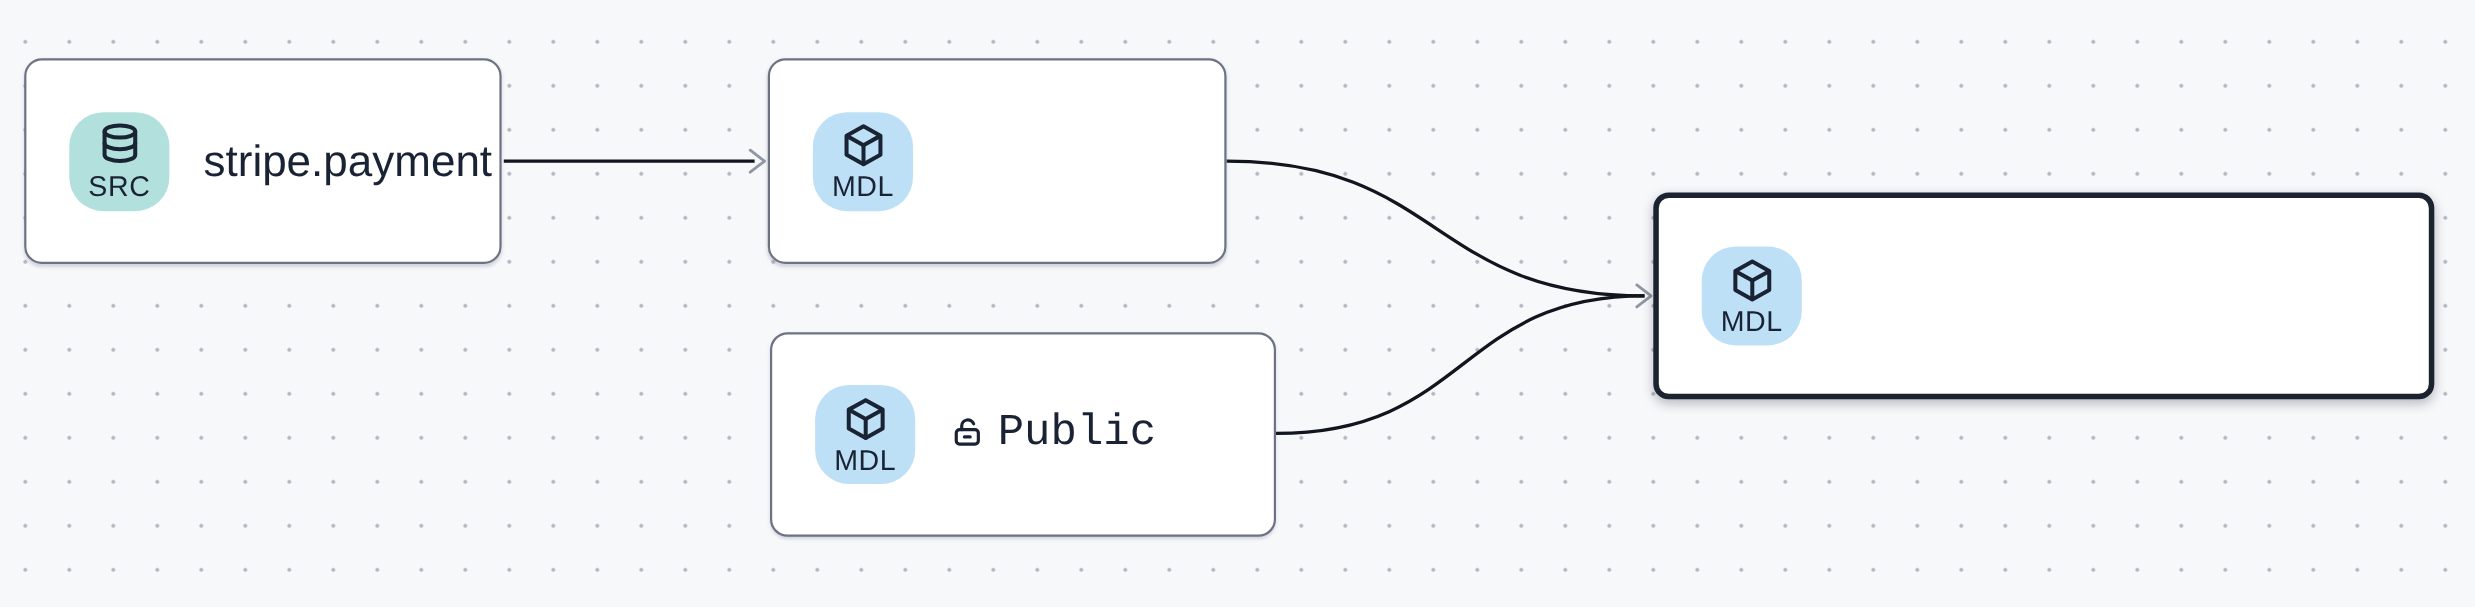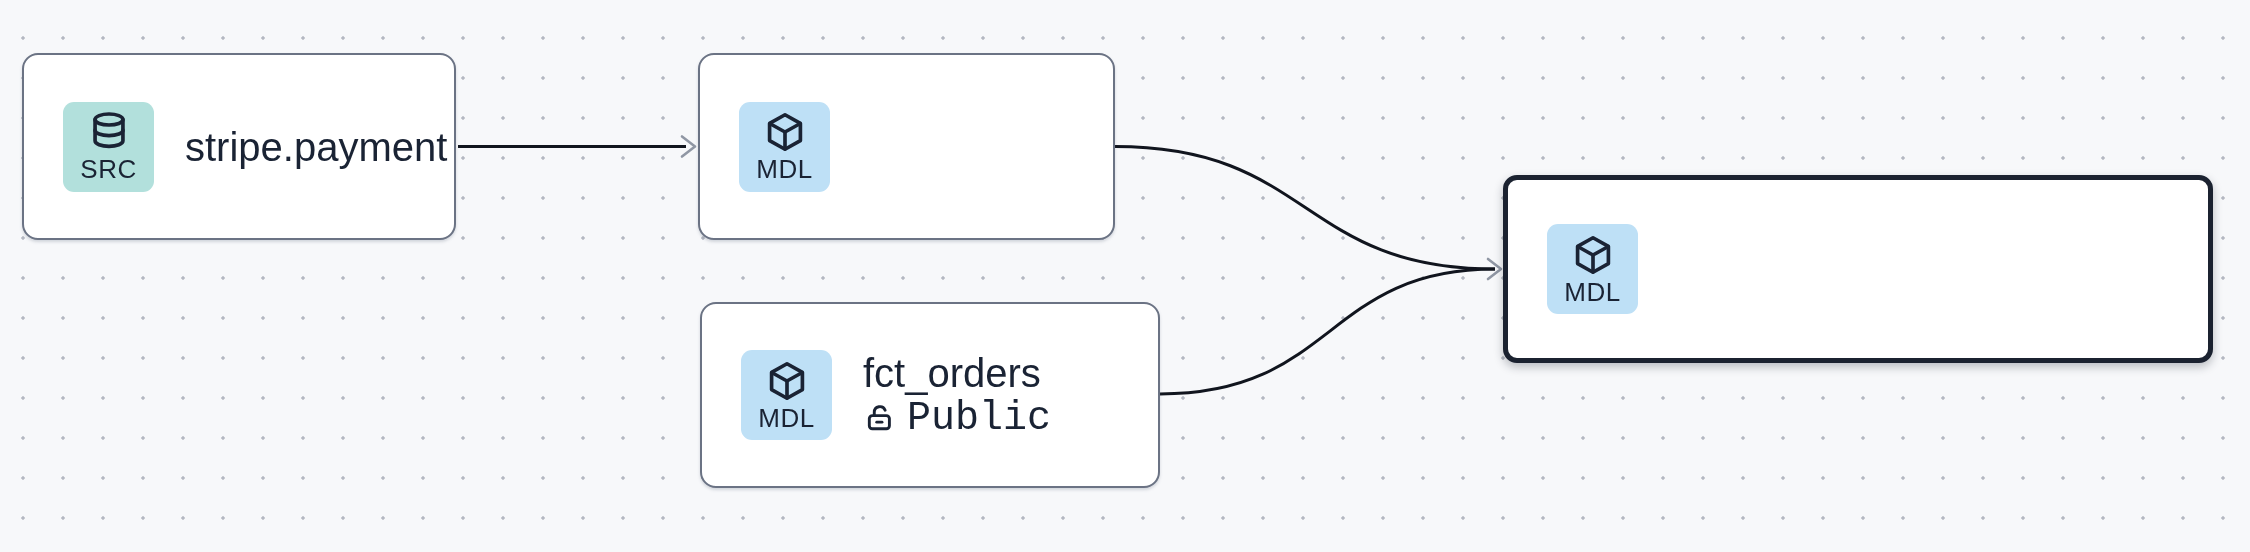--- a/index.html
+++ b/index.html
@@ -55,21 +55,21 @@
     box-shadow: 0 4px 10px rgba(25,32,48,0.28);
   }
   #node-stripe-payment { left: 22px;   top: 53px;  width: 434px; height: 187px; }
   #node-stg-payments   { left: 698px;  top: 53px;  width: 417px; height: 187px; }
   #node-fct-orders     { left: 700px;  top: 302px; width: 460px; height: 186px; }
   #node-agg-journey    { left: 1503px; top: 175px; width: 710px; height: 188px; }
   .chip {
     flex: 0 0 auto;
     width: 91px;
     height: 90px;
-    border-radius: 11px;
+    border-radius: 31px;
     display: flex;
     flex-direction: column;
     align-items: center;
     justify-content: center;
     gap: 1px;
   }
   .chip svg { display: block; }
   .chip-label {
     font-size: 26px;
     line-height: 28px;
@@ -156,21 +156,20 @@
       <span>
         <svg width="44" height="44" viewBox="0 0 24 24" class="icon-stroke">
           <path d="M12 2.6 L20.4 7.3 V16.7 L12 21.4 L3.6 16.7 V7.3 Z"></path>
           <path d="M3.9 7.5 L12 12 L20.1 7.5"></path>
           <path d="M12 12 V21.2"></path>
         </svg>
       </span>
       <span class="chip-label">MDL</span>
     </div>
     <div class="node-text">
-      <span class="node-title">fct_orders</span>
       <span class="access-row">
         <span>
           <svg width="33" height="33" viewBox="0 0 24 24" class="icon-stroke" style="stroke-width:2.1">
             <rect x="4.6" y="10.6" width="14.6" height="9.6" rx="2.2"></rect>
             <path d="M10 15.4 h3.8"></path>
             <path d="M8.2 10.6 V8.2 a4.1 4.1 0 0 1 7.9 -1.5"></path>
           </svg>
         </span>
         <span class="access-label">Public</span>
       </span>

